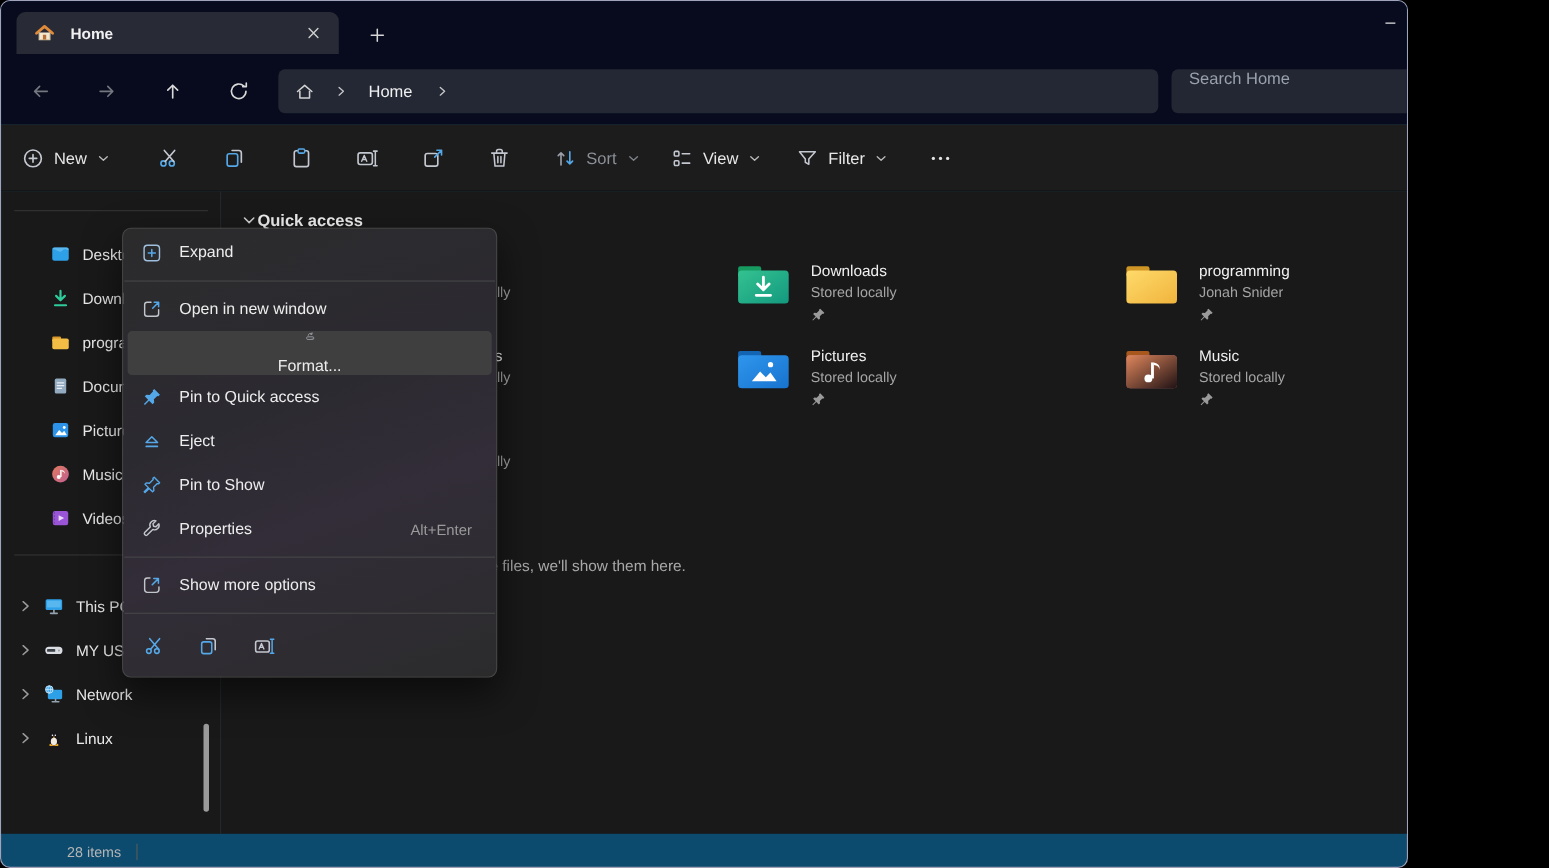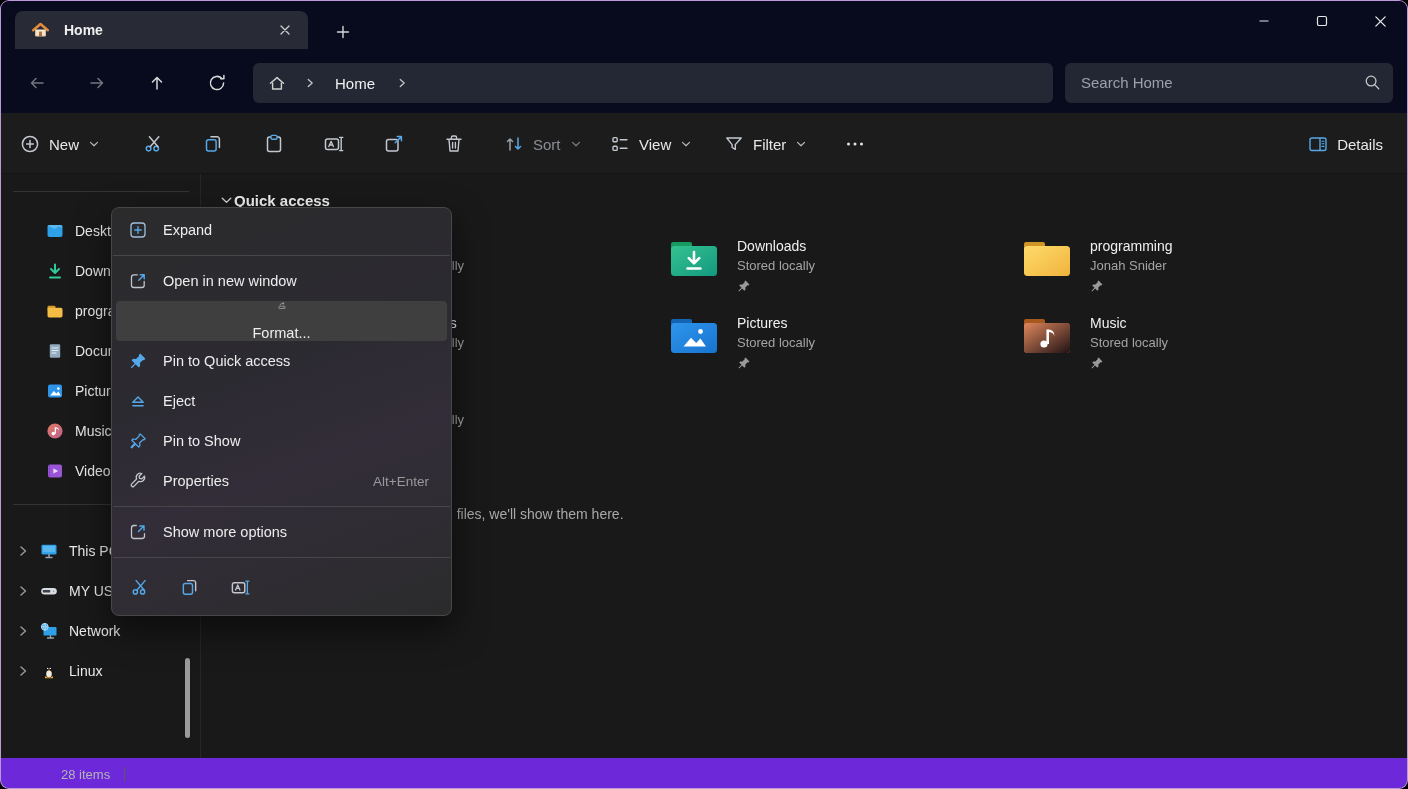--- a/index.html
+++ b/index.html
@@ -1,37 +1,37 @@
 <!DOCTYPE html>
 <html><head>
 <meta charset="utf-8">
 <style>
   * { margin:0; padding:0; box-sizing:border-box; }
   html,body { width:1408px; height:789px; background:#000; font-family:"Liberation Sans","DejaVu Sans",sans-serif; }
   svg { display:block; }
-  .win { position:absolute; inset:0; width:1408px; height:789px; background:#6d28d9;
+  .win { position:absolute; inset:0; width:1280px; height:789px; background:#0c4a6e;
          border:1px solid rgba(214,192,214,0.75); border-radius:9px; overflow:hidden; }
 
   
   .topzone { position:absolute; left:0; top:0; width:1408px; height:112px; background:#070b1d; }
   .tab { position:absolute; left:14px; top:10px; width:293px; height:38px; background:#282a35;
          border-radius:8px 8px 0 0; display:flex; align-items:center; padding:0 10px 0 16px; }
   .tlabel { font-size:14px; font-weight:bold; color:#f0f0f0; margin-left:14px; flex:1; }
   .tclose { width:26px; height:26px; display:flex; align-items:center; justify-content:center; border-radius:4px; }
   .newtab { position:absolute; left:328px; top:18px; width:28px; height:26px; display:flex; align-items:center; justify-content:center; border-radius:4px; }
   .wctrls { position:absolute; right:0; top:0; height:40px; display:flex; }
   .wbtn { width:58px; height:40px; display:flex; align-items:center; justify-content:center; }
 
   
   .navbtn { position:absolute; top:66px; width:34px; height:32px; display:flex; align-items:center; justify-content:center; border-radius:5px; }
   .crumbbar { position:absolute; left:252px; top:62px; width:800px; height:40px; background:#232834; border-radius:6px;
               display:flex; align-items:center; padding:0 14px; }
   .crumbtxt { color:#f0f0f0; font-size:15px; margin:0 10px; }
   .searchbar { position:absolute; left:1064px; top:62px; width:328px; height:40px; background:#222733; border-radius:6px;
-               display:flex; align-items:flex-end; padding:0 12px 12px 16px; }
+               display:flex; align-items:flex-start; padding:0 12px 12px 16px; }
   .searchbar input { flex:1; background:transparent; border:none; outline:none; color:#9aa1ad; font-size:15px;
                      font-family:"Liberation Sans","DejaVu Sans",sans-serif; }
   .searchbar input::placeholder { color:#9aa1ad; opacity:1; }
 
   
   .toolbar { position:absolute; left:0; top:112px; width:1408px; height:61px; background:#1c1c1d; border-bottom:1px solid #141414; }
   .tbtn { position:absolute; top:14px; height:34px; display:flex; align-items:center; justify-content:center; border-radius:5px; }
   .tlabeltxt { color:#e8e8e8; font-size:15px; margin:0 8px; }
   .tdim { color:#8b8f96; }
   .tsep { position:absolute; top:128px; width:1px; height:30px; background:#3a3a3c; }

